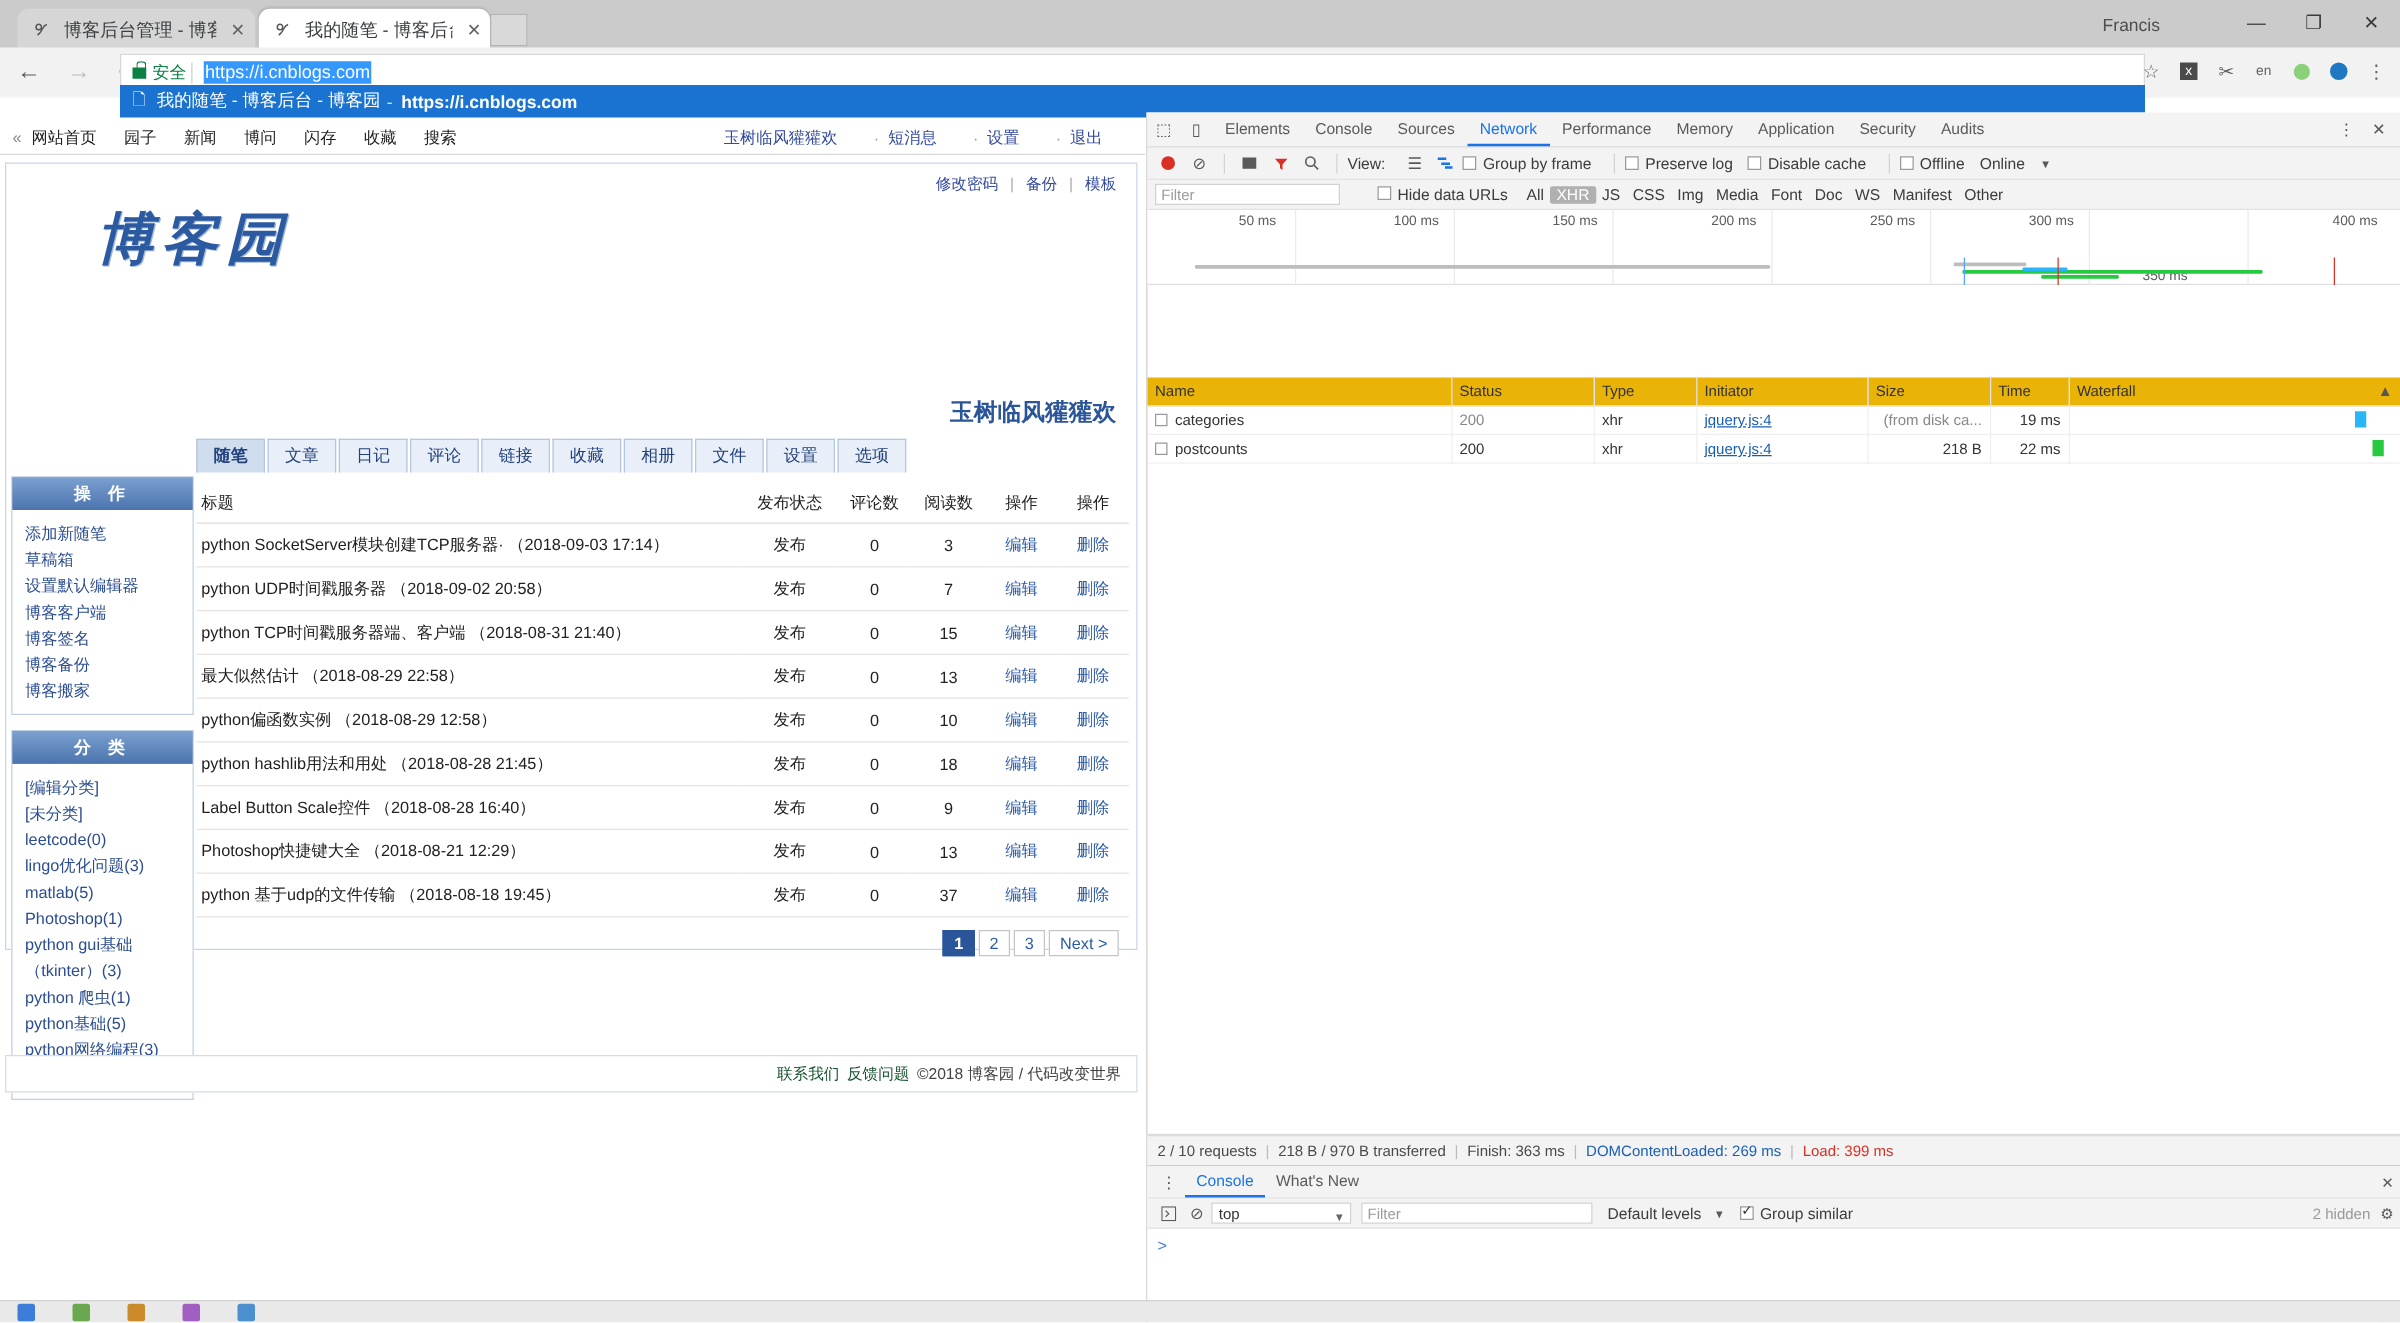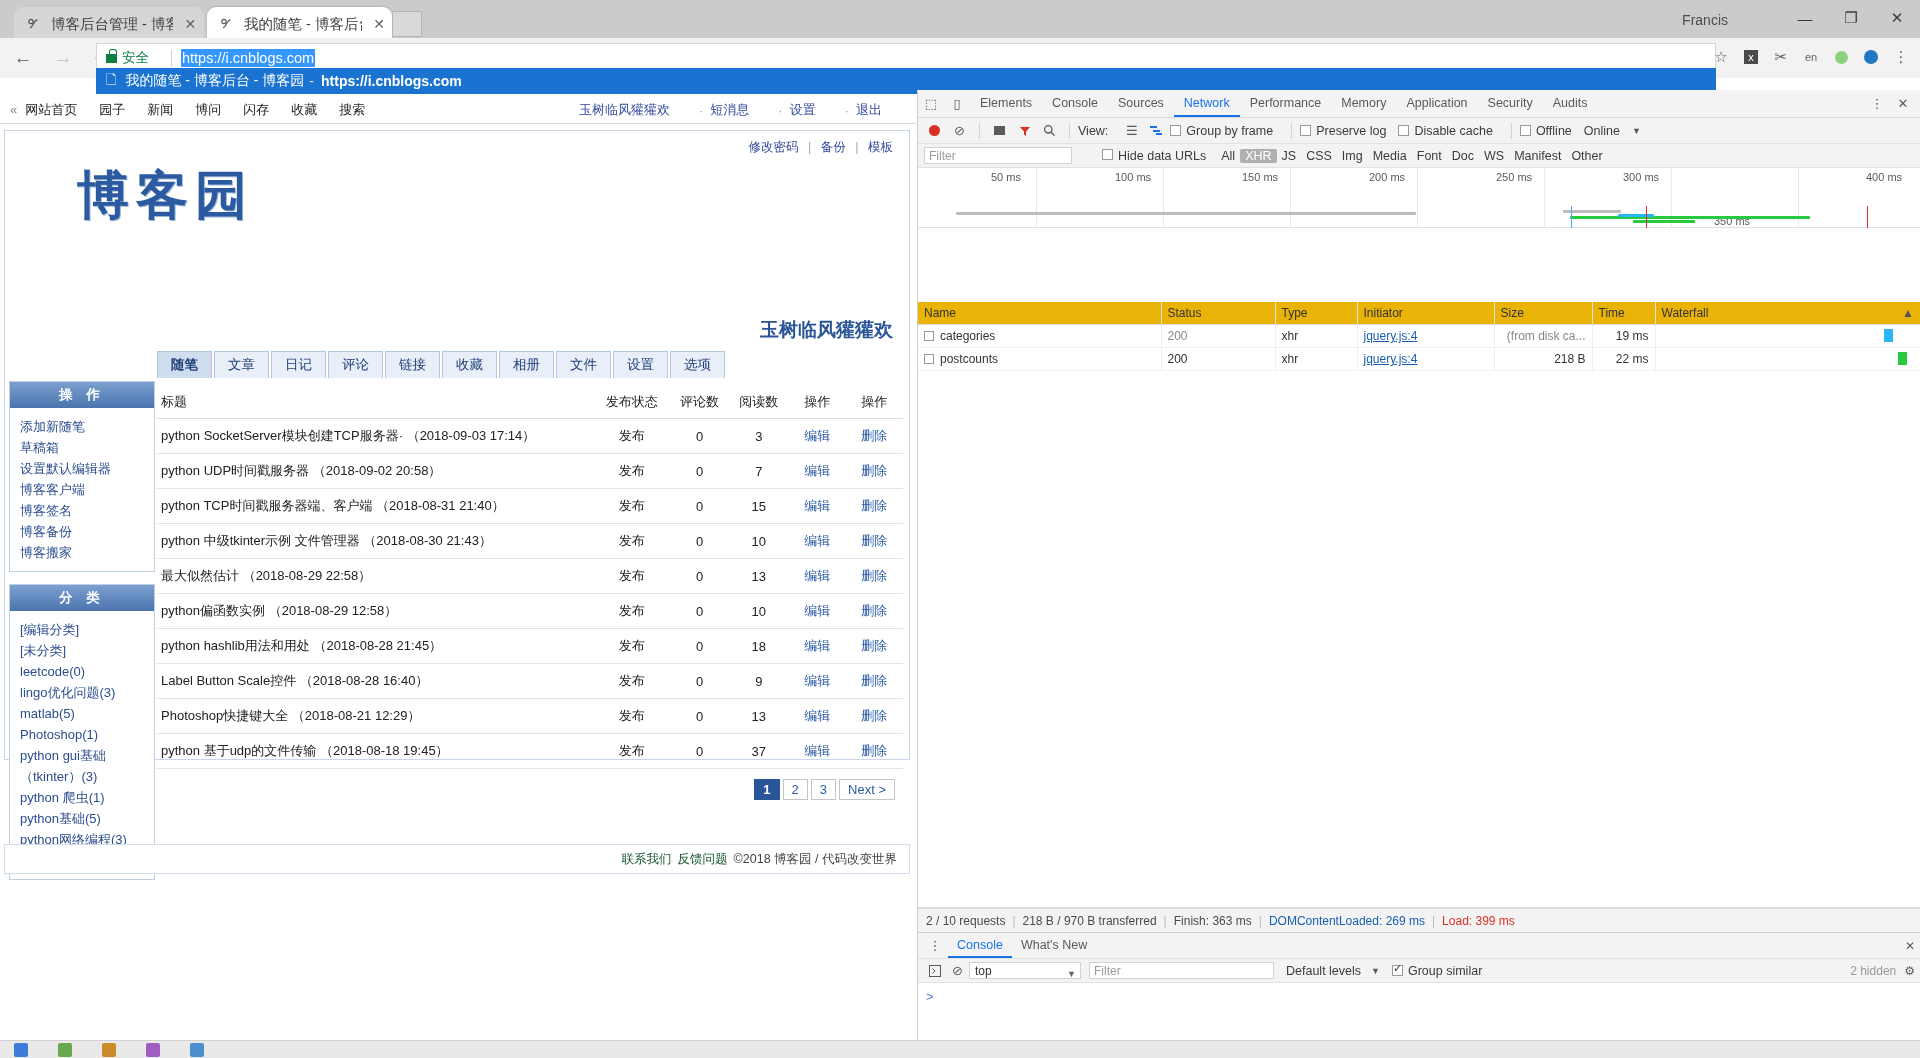--- a/index.html
+++ b/index.html
@@ -47,21 +47,21 @@
     align-items:center; justify-content:center; font-size:19px; color:#5a5a5a; }
   .nav-ico.dim { color:#c0c0c0; }
   .omnibox {
     position:absolute; left:96px; top:5px; width:1620px; height:30px;
     background:#fff; border:1px solid #d7d7d7; display:flex; align-items:center;
     padding-left:9px;
   }
   .lock { width:11px; height:9px; background:#0a8043; position:relative; margin-right:5px; }
   .lock:before { content:""; position:absolute; left:2.5px; top:-5px; width:6px; height:6px;
     border:1.7px solid #0a8043; border-bottom:none; border-radius:3px 3px 0 0; }
-  .secure-txt { font-size:13.5px; color:#0a8043; margin-right:22px; }
+  .secure-txt { font-size:13.5px; color:#0a8043; margin-right:4px; }
   .omni-sep { width:1px; height:17px; background:#d0d0d0; margin-right:9px; }
   .url-sel { background:#3598ff; color:#fff; font-size:14.5px; padding:1px 1px; }
   .tb-right { position:absolute; right:4px; top:4px; display:flex; align-items:center; }
   .tb-ico { width:30px; height:30px; display:flex; align-items:center; justify-content:center;
     font-size:15px; color:#5f6368; }
 
   .suggest-row {
     position:absolute; left:96px; top:68px; width:1620px; height:26px;
     background:#1a73d1; color:#fff; display:flex; align-items:center;
     padding-left:10px; font-size:14px;
@@ -85,22 +85,22 @@
   .topnav-right .sp { margin:0 7px; color:#999; }
 
   .pagebody { position:relative; margin:6px 4px 0 4px; width:906px; height:630px;
     border:1px solid #c8d5e8; background:#fff; }
   .hdr-links { position:absolute; right:16px; top:8px; font-size:12.5px; color:#33499e; }
   .hdr-links a { color:#33499e; text-decoration:none; }
   .hdr-links .sp { color:#9db; margin:0 6px; color:#aaa; }
   .logo {
     position:absolute; left:72px; top:30px;
     font-family:"DejaVu Serif","Liberation Serif",serif;
-    font-size:52px; font-weight:bold; letter-spacing:7px;
-    color:#2c5aa0; 
+    font-size:45px; font-weight:bold; letter-spacing:7px;
+    color:#2c5aa0; font-style:italic;
     text-shadow:1px 1px 0 #9fb8d8;
   }
   .blogname {
     position:absolute; right:16px; top:186px; font-size:19px; font-weight:bold;
     color:#2b5599;
   }
   .tabs { position:absolute; left:152px; top:220px; display:flex; }
   .tabs .t {
     border:1px solid #b4c6de; border-bottom:none; background:#e8eff8;
     padding:4px 13px; font-size:13.5px; color:#23427c; margin-right:2px;
@@ -407,28 +407,20 @@
                 <td class="c">0</td>
                 <td class="c">7</td>
                 <td class="c"><a href="#">编辑</a></td>
                 <td class="c"><a href="#">删除</a></td>
               </tr>
               <tr>
                 <td><a href="#" style="color: rgb(34, 34, 34);">python TCP时间戳服务器端、客户端</a> <span>（2018-08-31 21:40）</span></td>
                 <td class="c">发布</td>
                 <td class="c">0</td>
                 <td class="c">15</td>
-                <td class="c"><a href="#">编辑</a></td>
-                <td class="c"><a href="#">删除</a></td>
-              </tr>
-              <tr>
-                <td><a href="#" style="color: rgb(34, 34, 34);">python 中级tkinter示例 文件管理器</a> <span>（2018-08-30 21:43）</span></td>
-                <td class="c">发布</td>
-                <td class="c">0</td>
-                <td class="c">10</td>
                 <td class="c"><a href="#">编辑</a></td>
                 <td class="c"><a href="#">删除</a></td>
               </tr>
               <tr>
                 <td><a href="#" style="color: rgb(34, 34, 34);">最大似然估计</a> <span>（2018-08-29 22:58）</span></td>
                 <td class="c">发布</td>
                 <td class="c">0</td>
                 <td class="c">13</td>
                 <td class="c"><a href="#">编辑</a></td>
                 <td class="c"><a href="#">删除</a></td>

